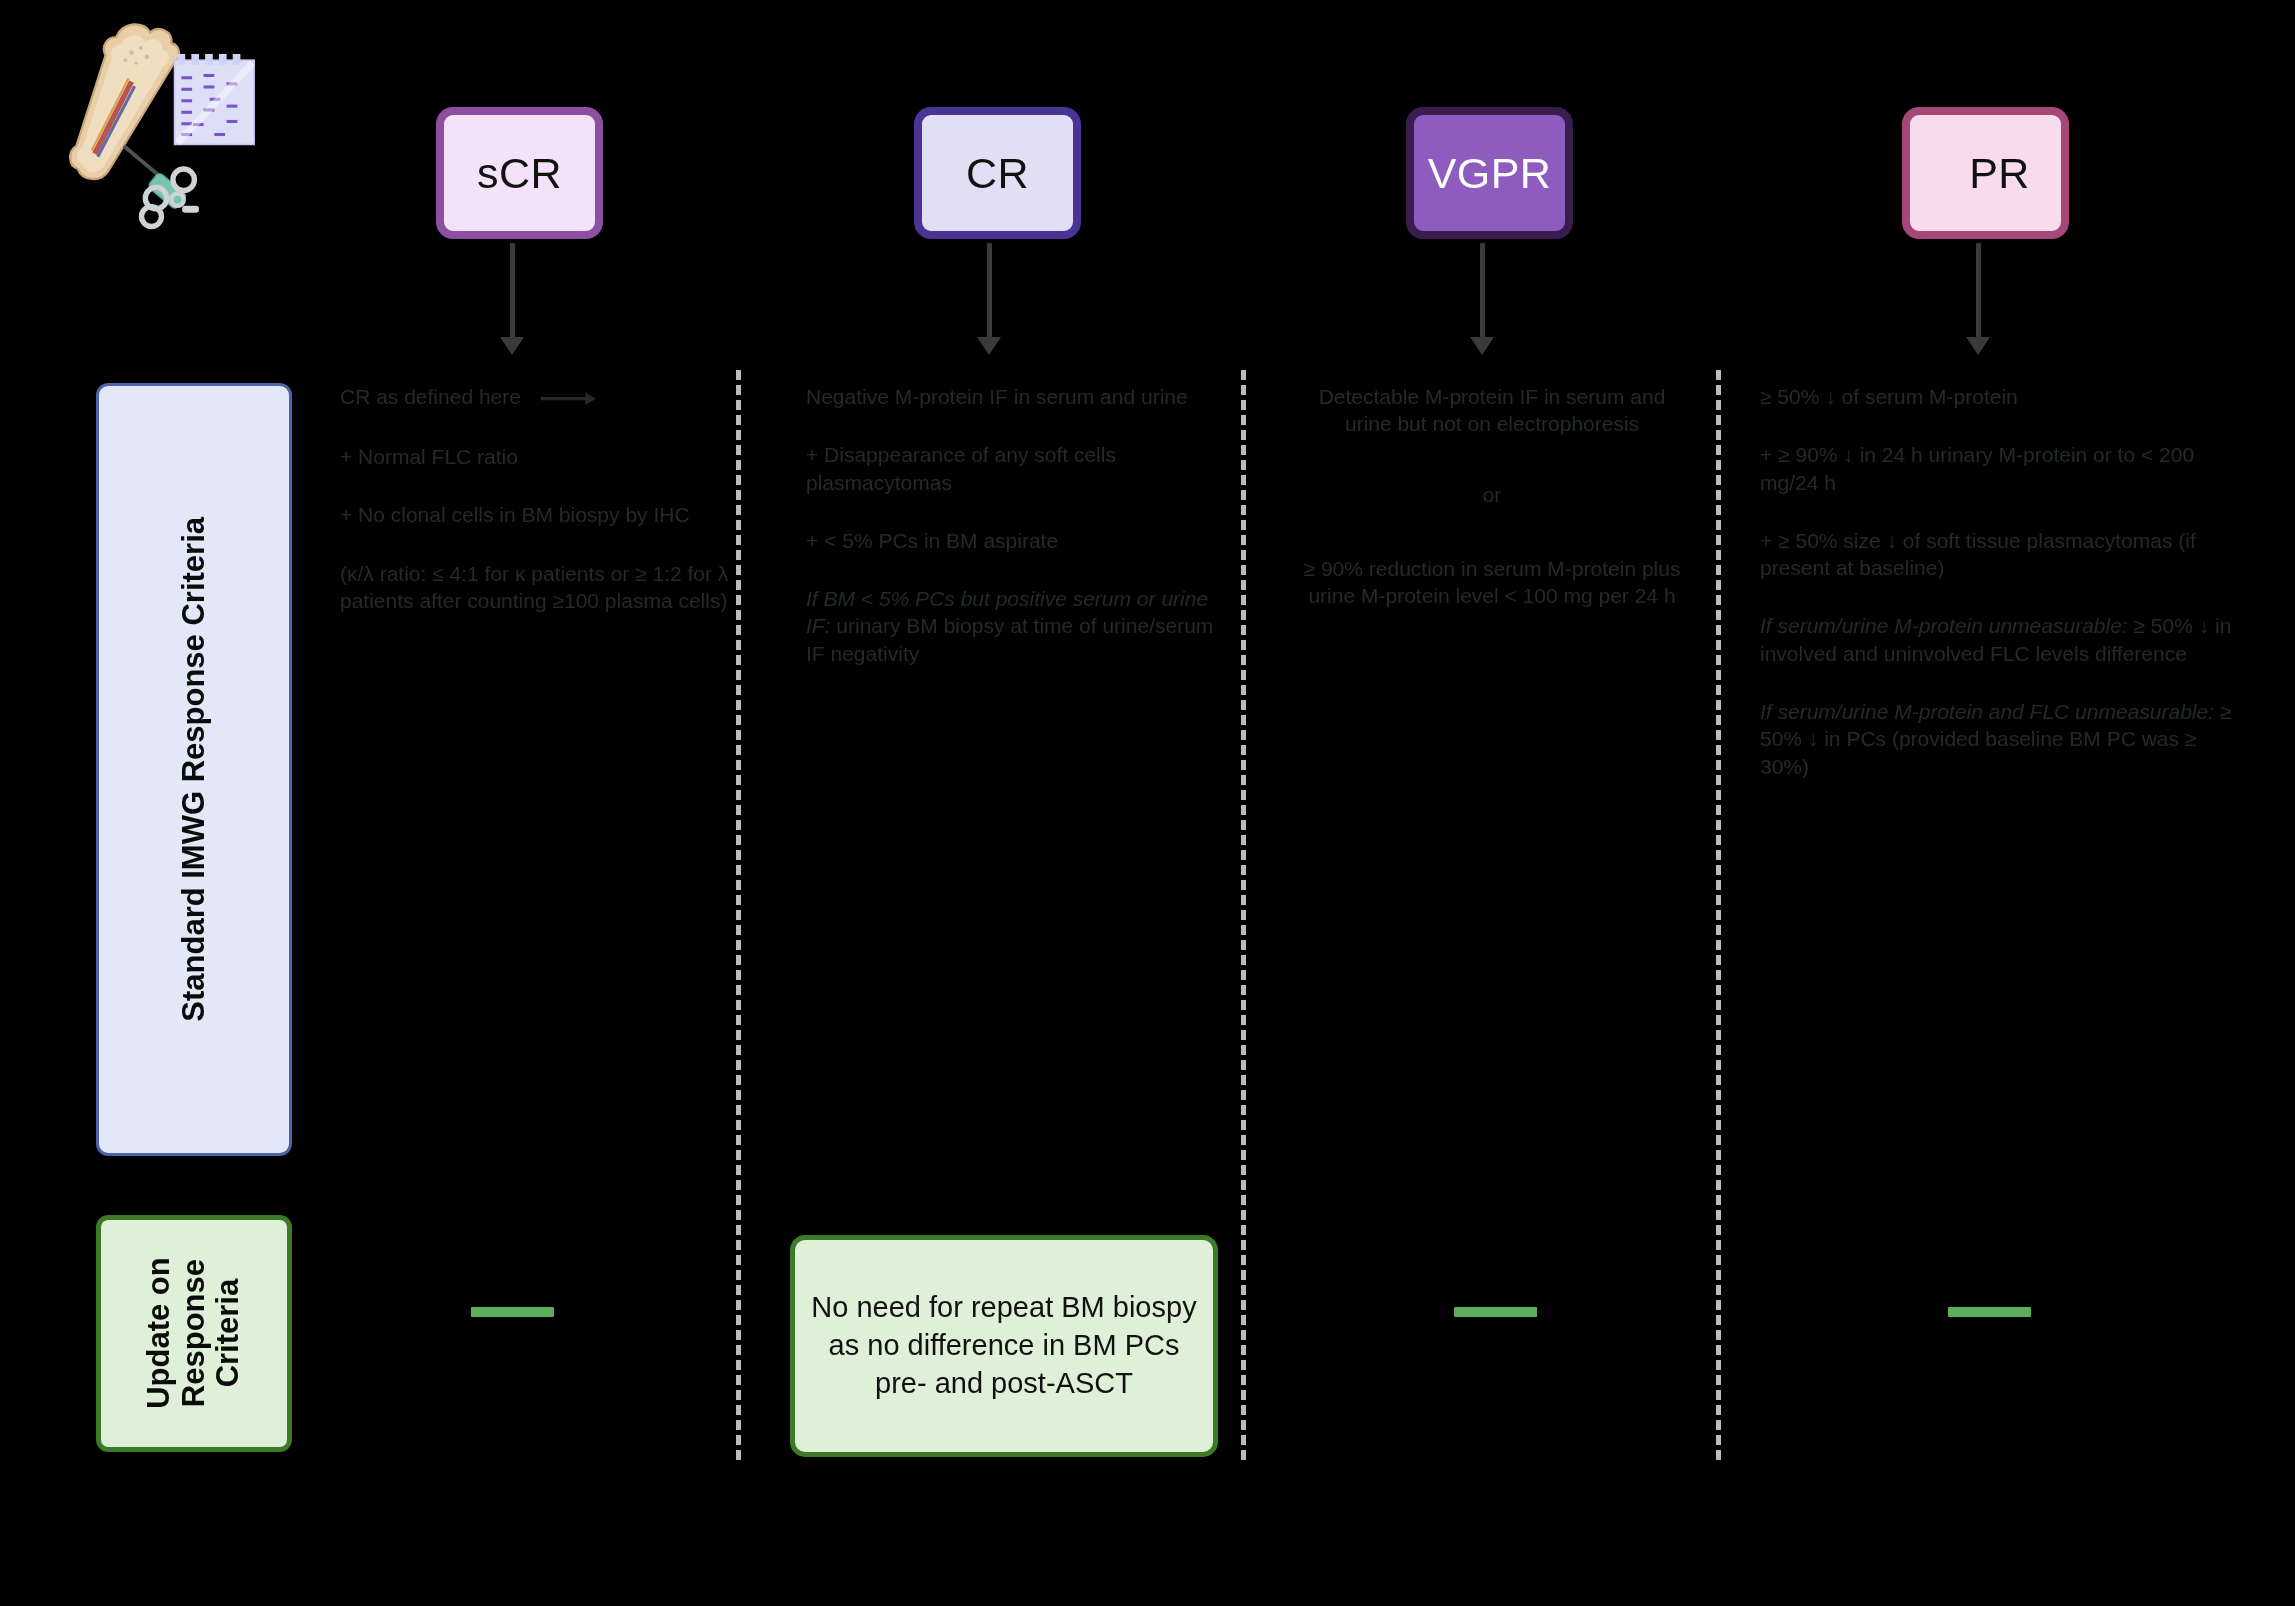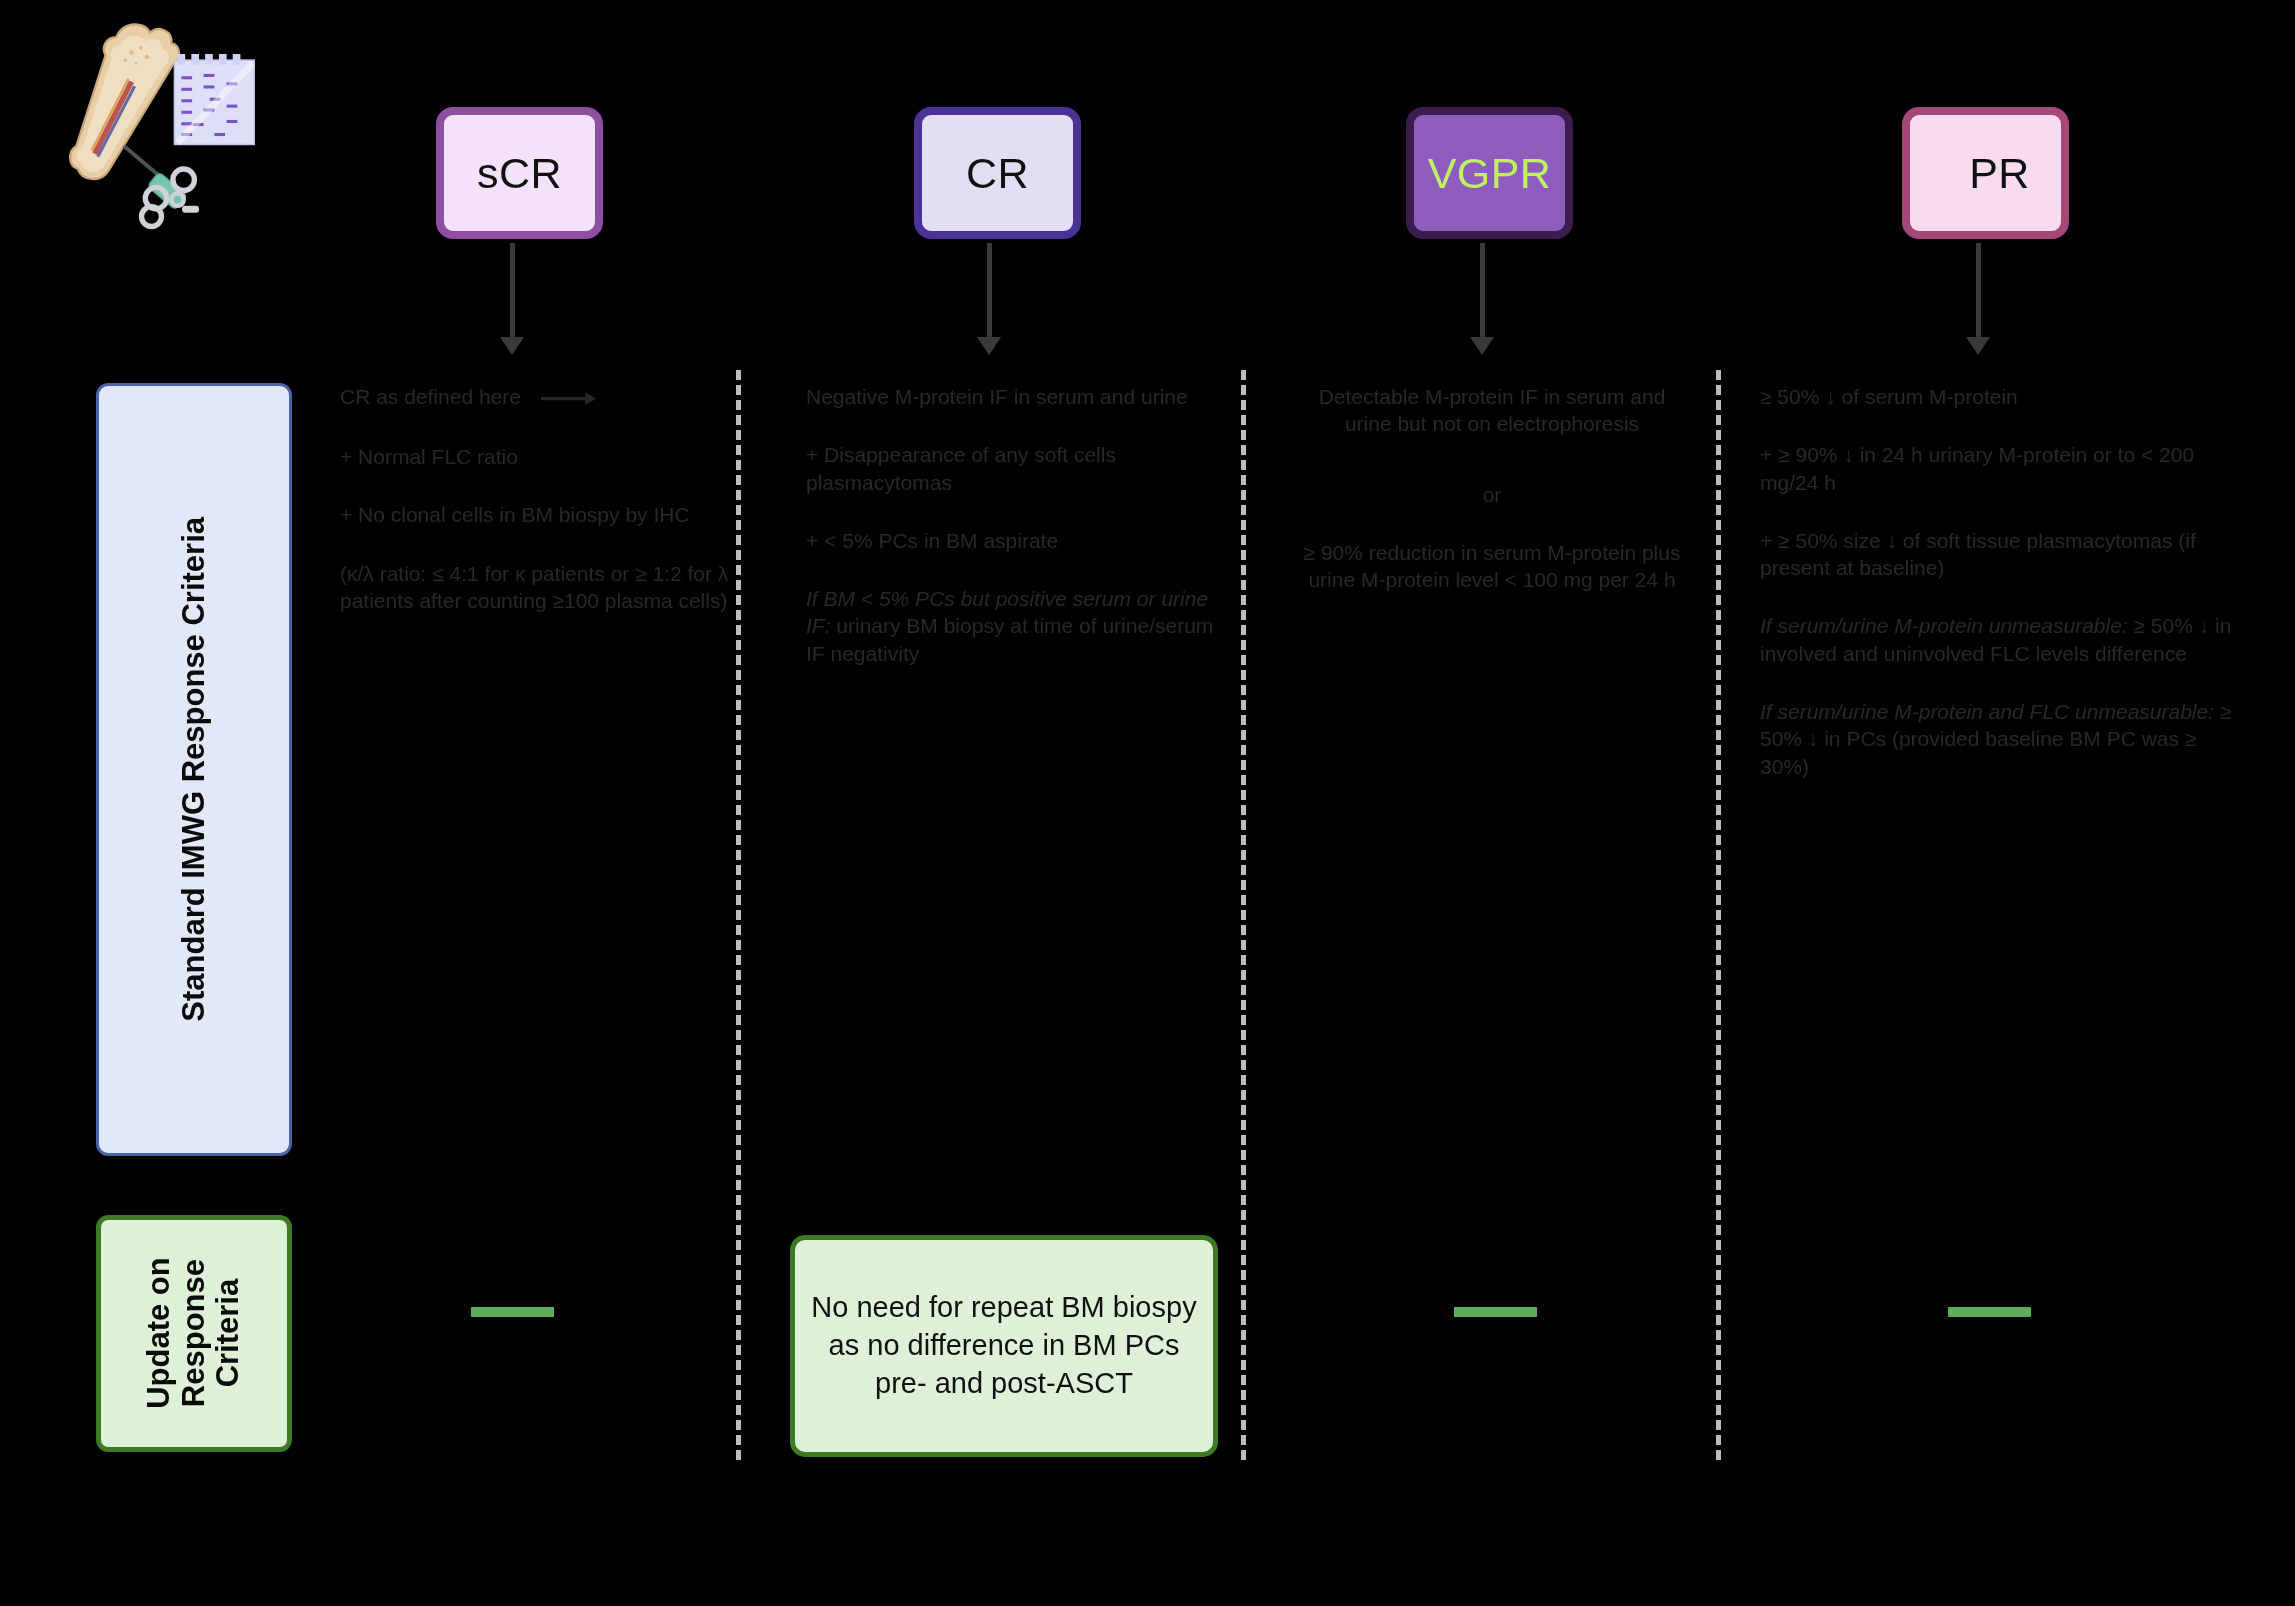--- a/index.html
+++ b/index.html
@@ -35,21 +35,21 @@
     border: 8.4px solid #000;
     box-sizing: border-box;
     display: flex;
     align-items: center;
     justify-content: center;
     font-size: 43px;
     letter-spacing: 0.4px;
   }
   .resp-box.scr  { left: 436px;  top: 107px; background: #F4E2FA; border-color: #8E4FA0; color: #111; }
   .resp-box.cr   { left: 914px; top: 107px; background: #E2DFF4; border-color: #4A3394; color: #111; }
-  .resp-box.vgpr { left: 1406px; top: 107px; background: #8E5BBE; border-color: #3B1C4E; color: #bef264; }
+  .resp-box.vgpr { left: 1406px; top: 107px; background: #8E5BBE; border-color: #3B1C4E; color: #ffffff; }
   .resp-box.pr   { left: 1902px; top: 107px; background: #F8DCEE; border-color: #A64779; color: #111; padding-left: 28px; }
 
   
   .down-arrow { position: absolute; width: 4.6px; background: #3a3a3a; }
   .down-arrow::after {
     content: "";
     position: absolute;
     left: -10px;
     bottom: -17px;
     width: 0; height: 0;
@@ -269,21 +269,21 @@
 
   <div class="col col-cr">
     <p>Negative M-protein IF in serum and urine</p>
     <p>+ Disappearance of any soft cells plasmacytomas</p>
     <p>+ &lt; 5% PCs in BM aspirate</p>
     <p><span class="it">If BM &lt; 5% PCs but positive serum or urine IF:</span><span> urinary BM biopsy at time of urine/serum IF negativity</span></p>
   </div>
 
   <div class="col col-vgpr">
     <p>Detectable M-protein IF in serum and urine but not on electrophoresis</p>
-    <p style="margin:43px 0 31px 0;">or</p>
+    <p style="margin:43px 0 47px 0;">or</p>
     <p>≥ 90% reduction in serum M-protein plus urine M-protein level &lt; 100 mg per 24 h</p>
   </div>
 
   <div class="col col-pr">
     <p>≥ 50% ↓ of serum M-protein</p>
     <p>+  ≥ 90% ↓ in 24 h urinary M-protein or to &lt; 200 mg/24 h</p>
     <p>+  ≥ 50% size ↓ of soft tissue plasmacytomas (if present at baseline)</p>
     <p><span class="it">If serum/urine M-protein unmeasurable:</span><span> ≥ 50% ↓ in involved and uninvolved FLC levels difference</span></p>
     <p><span class="it">If serum/urine M-protein and FLC unmeasurable:</span><span>  ≥ 50% ↓ in PCs (provided baseline BM  PC was ≥ 30%)</span></p>
   </div>

